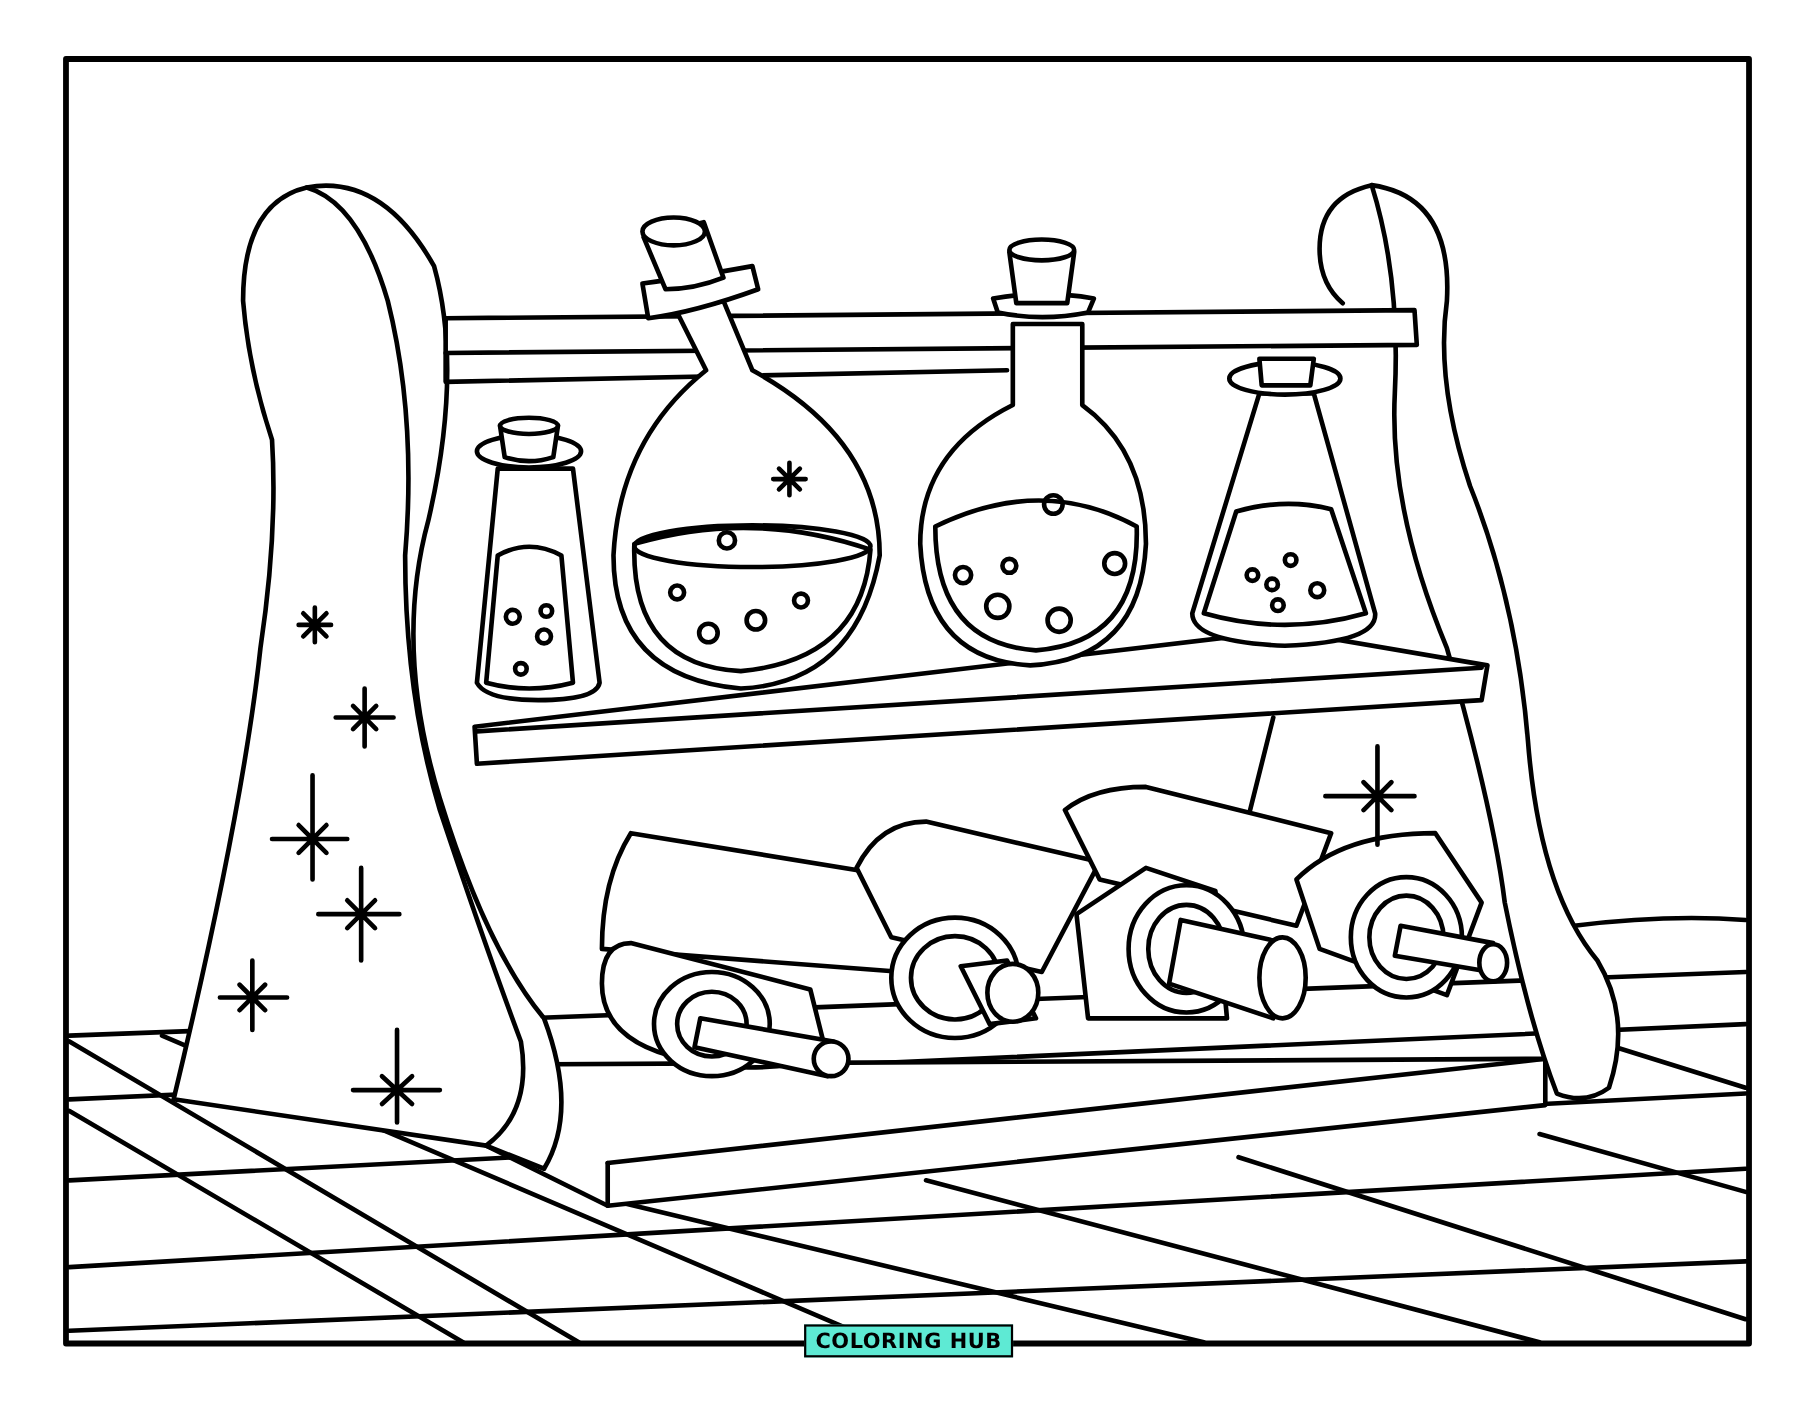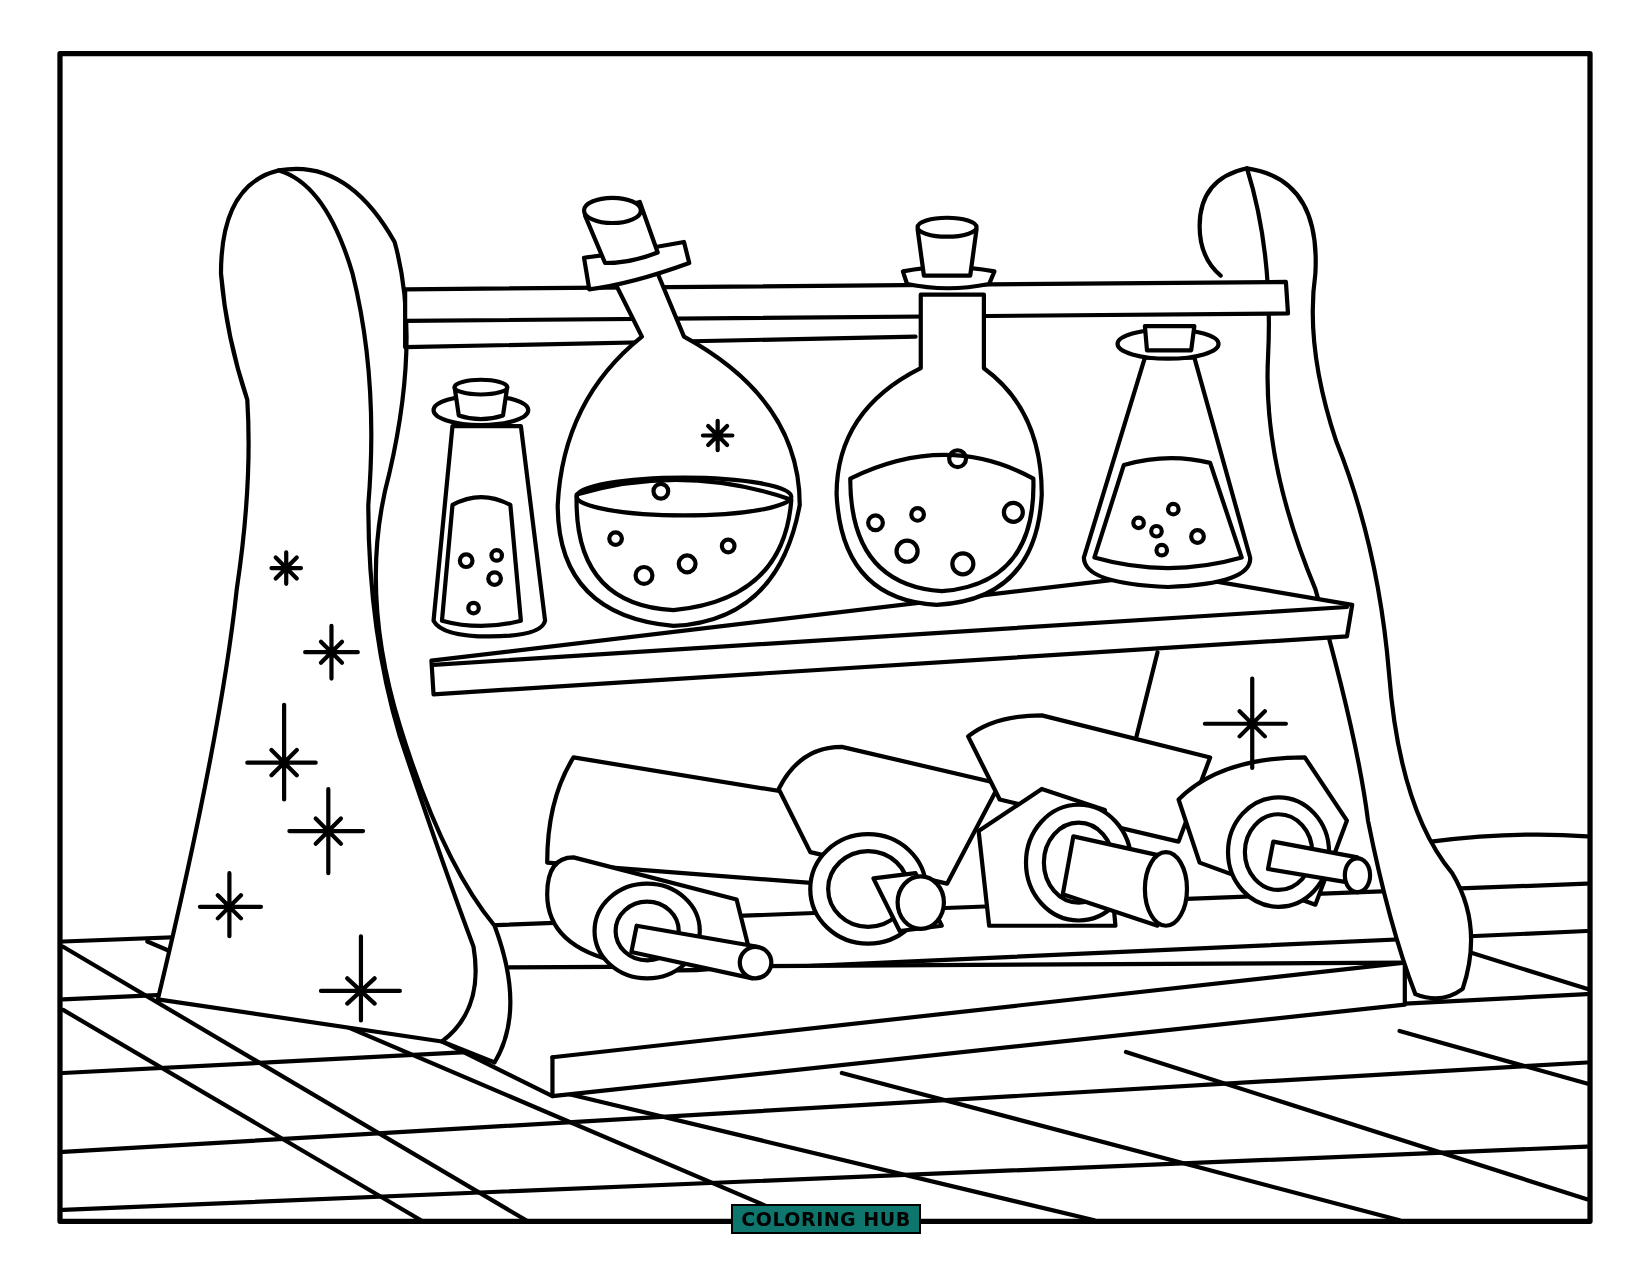--- a/index.html
+++ b/index.html
@@ -2,21 +2,21 @@
 <html><head>
 <meta charset="utf-8">
 <style>
   html,body{margin:0;padding:0;background:#ffffff;}
   body{width:1650px;height:1275px;position:relative;overflow:hidden;font-family:"DejaVu Sans","Liberation Sans",sans-serif;}
   #scene{position:absolute;left:0;top:0;width:1650px;height:1275px;}
   #scene *{fill:none;stroke:#000;stroke-width:4;stroke-linejoin:round;stroke-linecap:round;}
   #scene .w{fill:#fff;}
   #scene .frame{stroke-width:5;}
   #scene .spark{stroke-width:2;}
-  .brand{position:absolute;left:731px;top:1204px;width:190px;height:30px;border:2px solid #000;background:#0f766e;
+  .brand{position:absolute;left:731px;top:1204px;width:190px;height:30px;border:2px solid #000;background:#5eead4;
     display:flex;align-items:center;justify-content:center;font-weight:bold;font-size:19px;letter-spacing:0.5px;color:#000;box-sizing:border-box;}
 </style>
 </head>
 <body>
 
 <svg id="scene" viewBox="0 0 1568 1212" preserveAspectRatio="none" xmlns="http://www.w3.org/2000/svg">
 
   <rect class="frame" x="57" y="51" width="1454" height="1110"></rect>
 
   <g>

